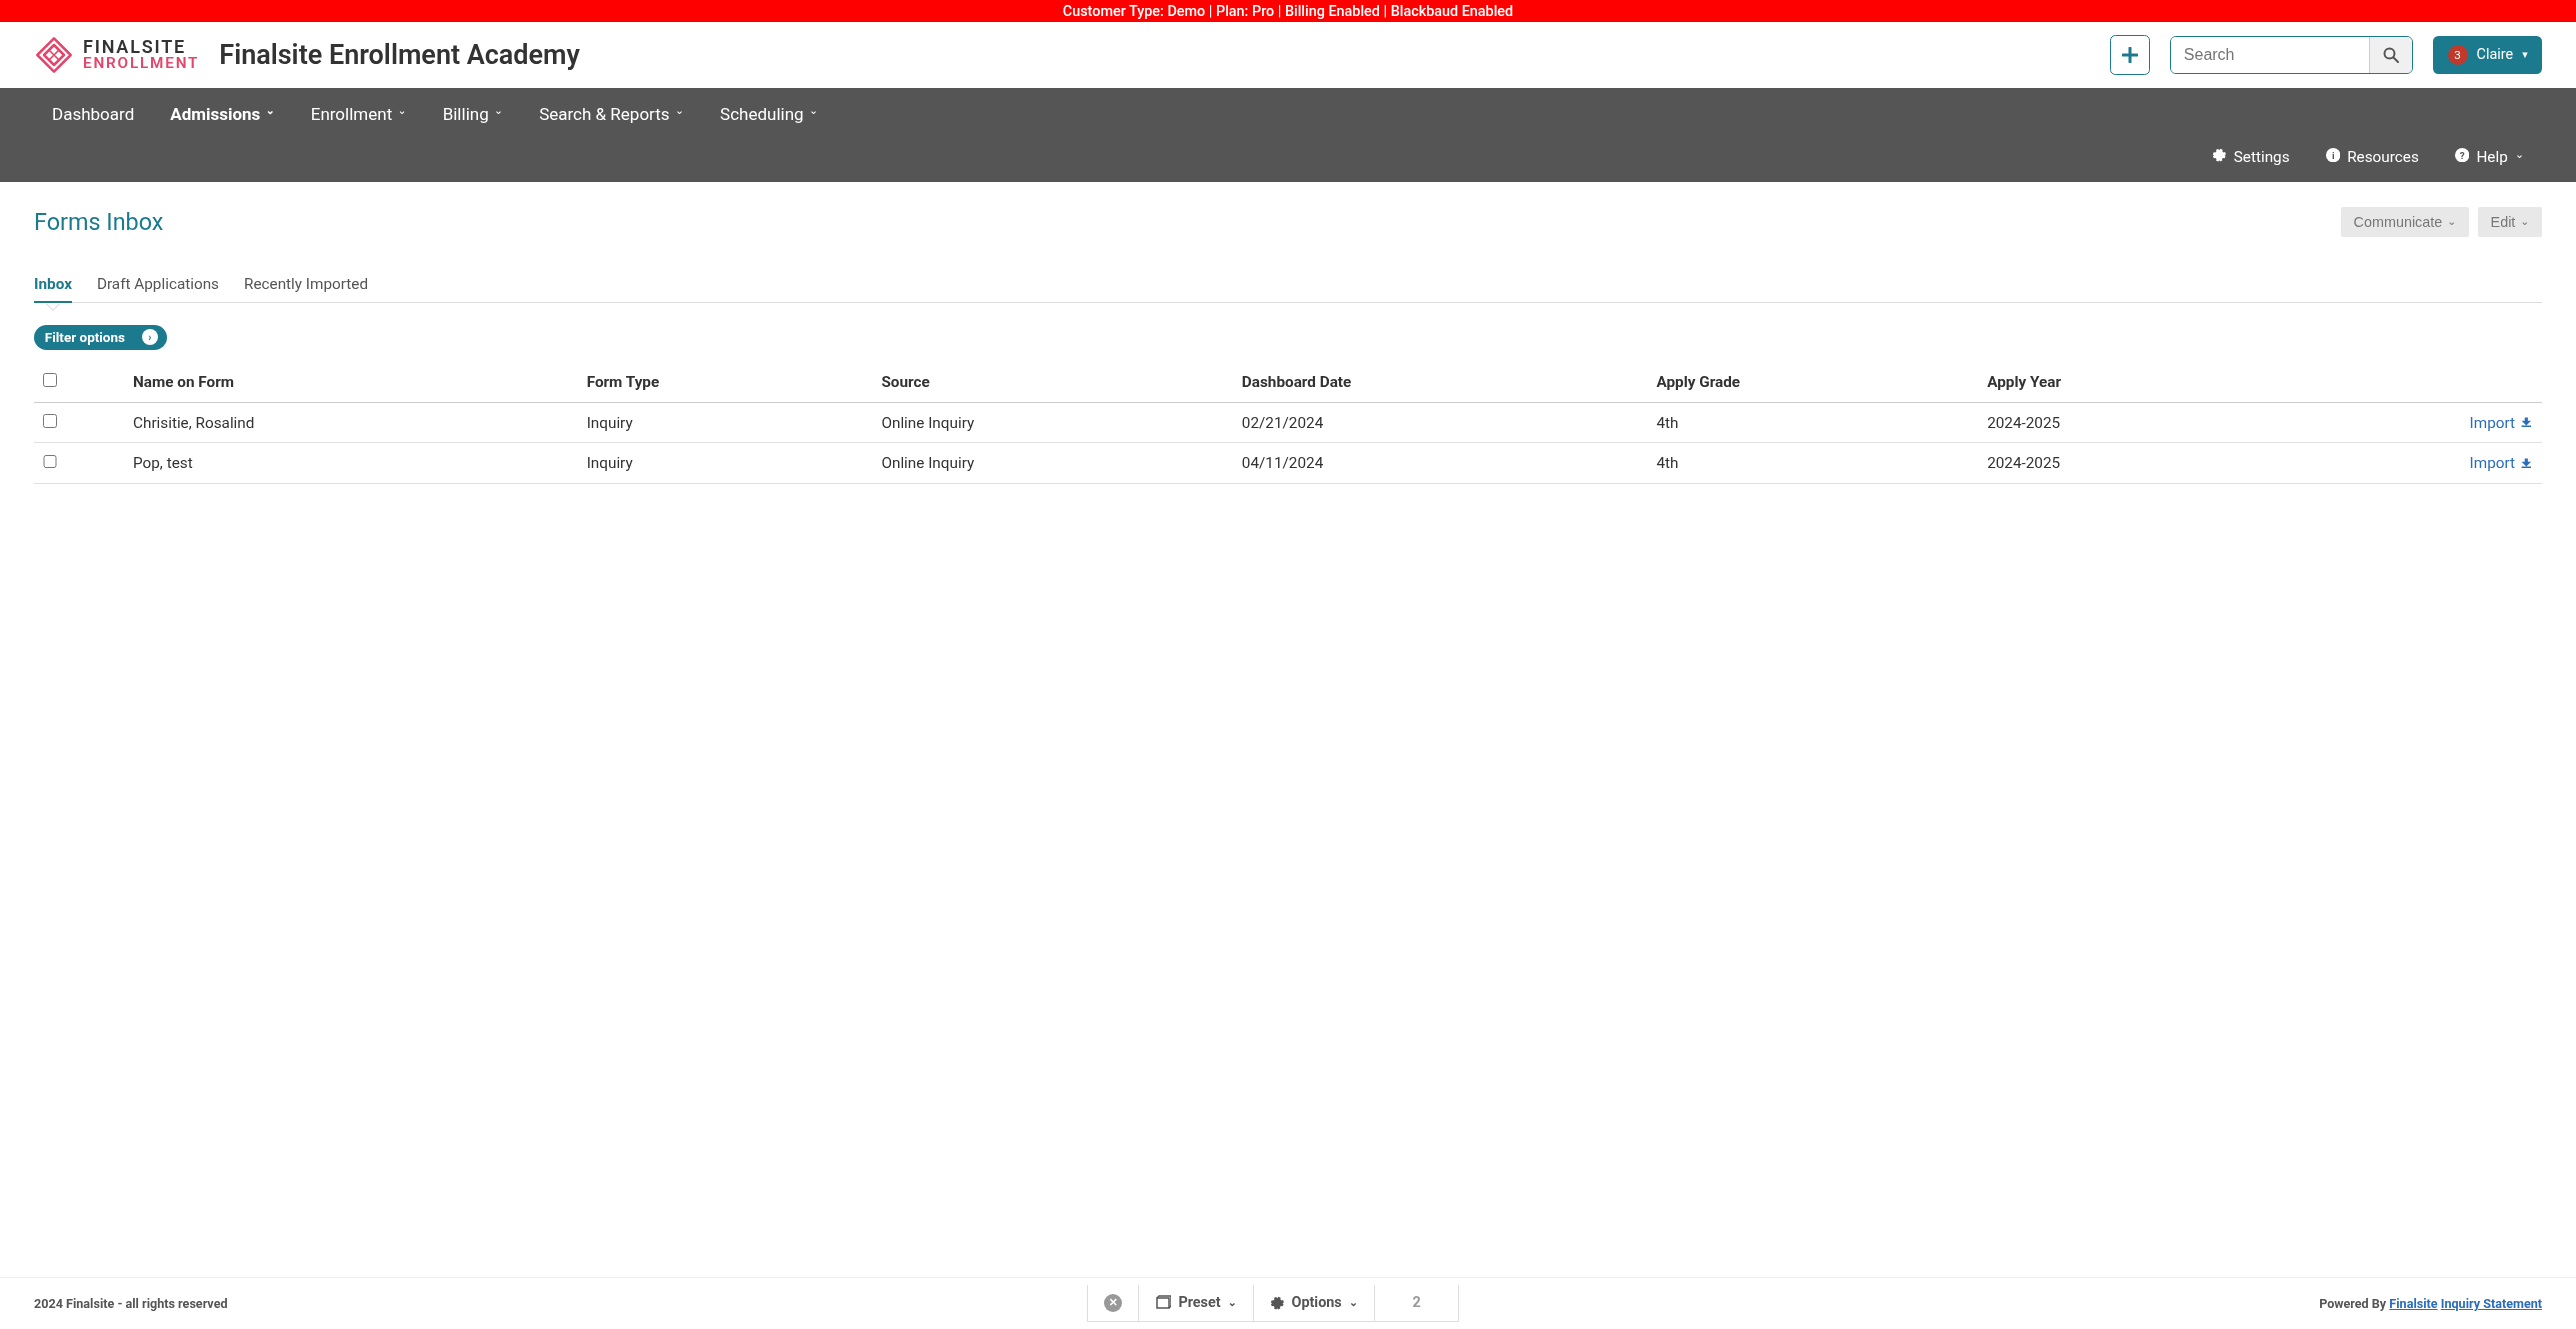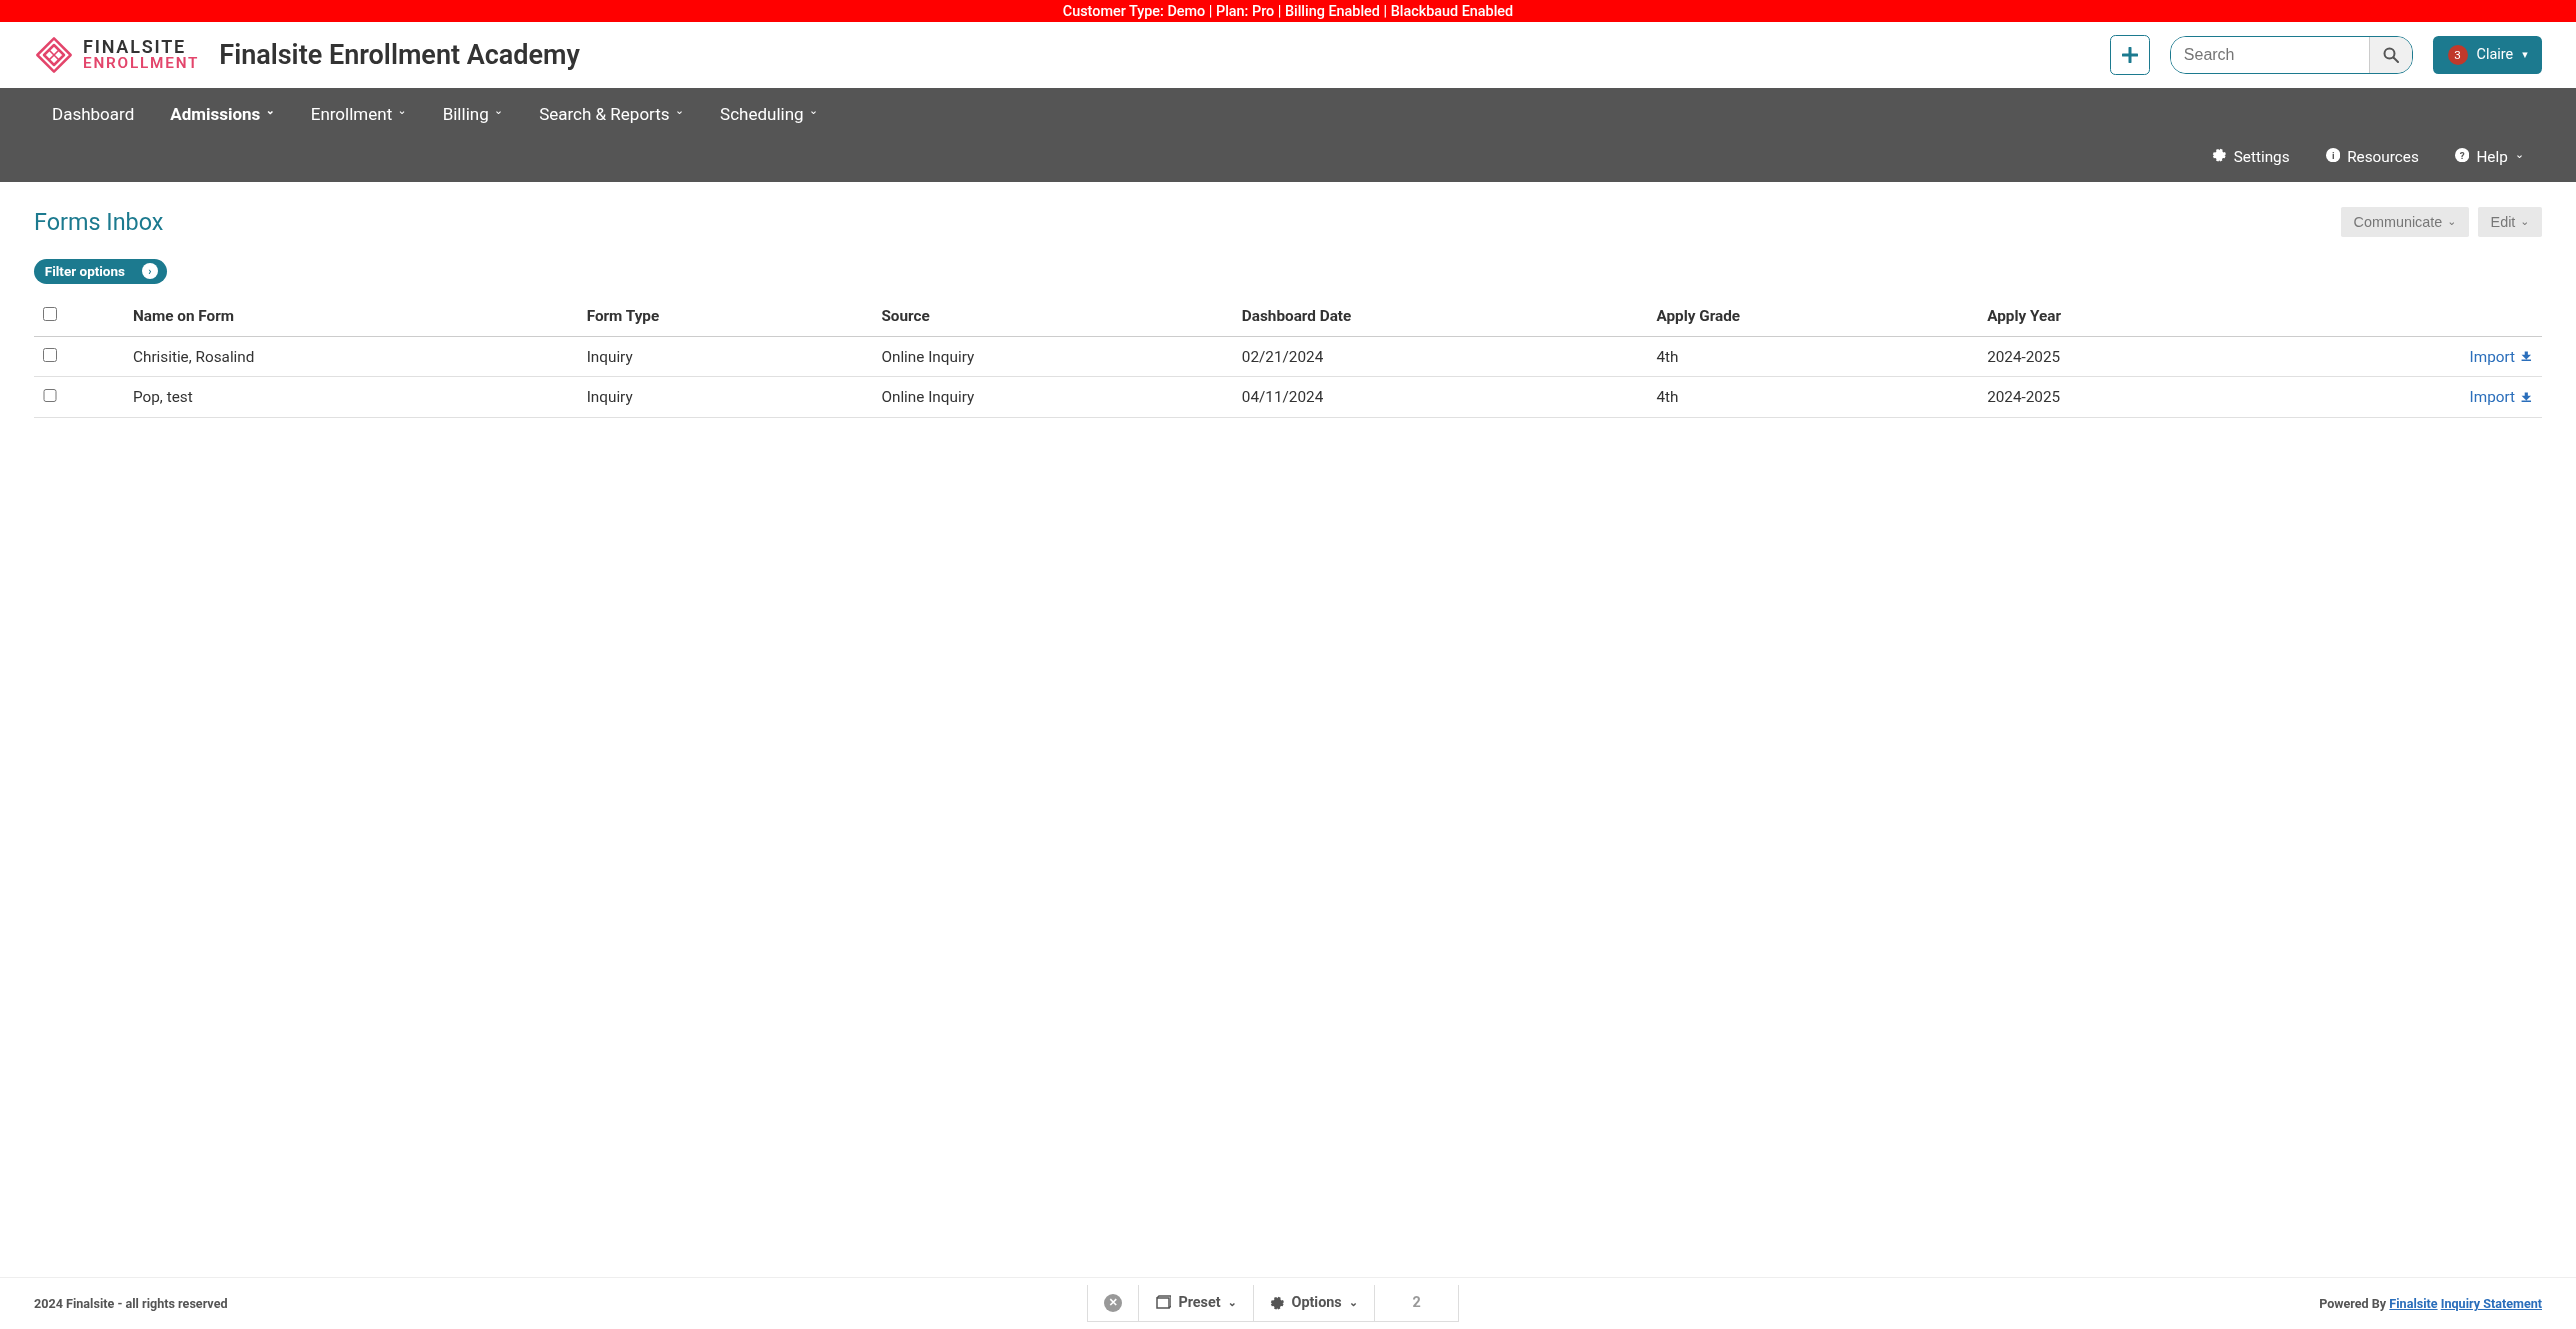--- a/index.html
+++ b/index.html
@@ -9,21 +9,21 @@
 
 .header { display: flex; align-items: center; padding: 12.6px 34px; gap: 20px; }
 .logo { display: flex; align-items: center; gap: 9px; }
 .logo-mark { width: 40px; height: 40px; }
 .logo-text { display: flex; flex-direction: column; line-height: 1; }
 .logo-text .l1 { font-size: 18px; letter-spacing: 1.8px; font-weight: 600; color: #333; }
 .logo-text .l2 { font-size: 15.3px; letter-spacing: 1.8px; font-weight: 600; color: #e3456b; }
 .academy-title { font-size: 27px; font-weight: 600; color: #333; }
 .header-spacer { flex: 1; }
 .add-button { width: 40px; height: 40px; border: 1.8px solid #1c7a8f; border-radius: 5.4px; background: #fff; color: #1c7a8f; font-size: 20px; display: flex; align-items: center; justify-content: center; cursor: pointer; }
-.search-wrap { display: flex; border: 1.8px solid #1c7a8f; border-radius: 16px; overflow: hidden; }
+.search-wrap { display: flex; border: 1.8px solid #1c7a8f; border-radius: 6px; overflow: hidden; }
 .search-input { width: 198px; padding: 9px 12.6px; border: none; font-size: 16px; outline: none; }
 .search-btn { width: 43px; background: #f0f0f0; border: none; border-left: 0.9px solid #ccc; display: flex; align-items: center; justify-content: center; cursor: pointer; }
 .user-area { display: flex; align-items: center; gap: 9px; background: #1c7a8f; color: #fff; padding: 9px 14.4px; border-radius: 5.4px; cursor: pointer; }
 .badge-count { background: #c0392b; width: 20px; height: 20px; border-radius: 50%; display: flex; align-items: center; justify-content: center; font-size: 11.7px; }
 
 .nav { background: #555; display: flex; padding: 0 34px; }
 .nav-item { color: #fff; padding: 16px 18px; font-size: 17px; cursor: pointer; display: flex; gap: 5.4px; }
 .nav-item.active { font-weight: 700; }
 .nav-spacer { flex: 1; }
 .nav-right { display: flex; margin-top: 44px; }
@@ -161,20 +161,25 @@
     <button class="action-btn">
         <span>Communicate</span>
         <span class="caret-down">⌄</span>
       </button>
     <button class="action-btn">
         <span>Edit</span>
         <span class="caret-down">⌄</span>
       </button>
   </div>
 
+  <div class="tabs">
+    <div class="tab active">Inbox</div>
+    <div class="tab">Draft Applications</div>
+    <div class="tab">Recently Imported</div>
+  </div>
 
   <div class="filter-pill">
     <span>Filter options</span>
     <span class="chev">›</span>
   </div>
 
   <table>
     <thead>
       <tr>
         <th class="checkbox-cell"><input type="checkbox" style=""></th>

